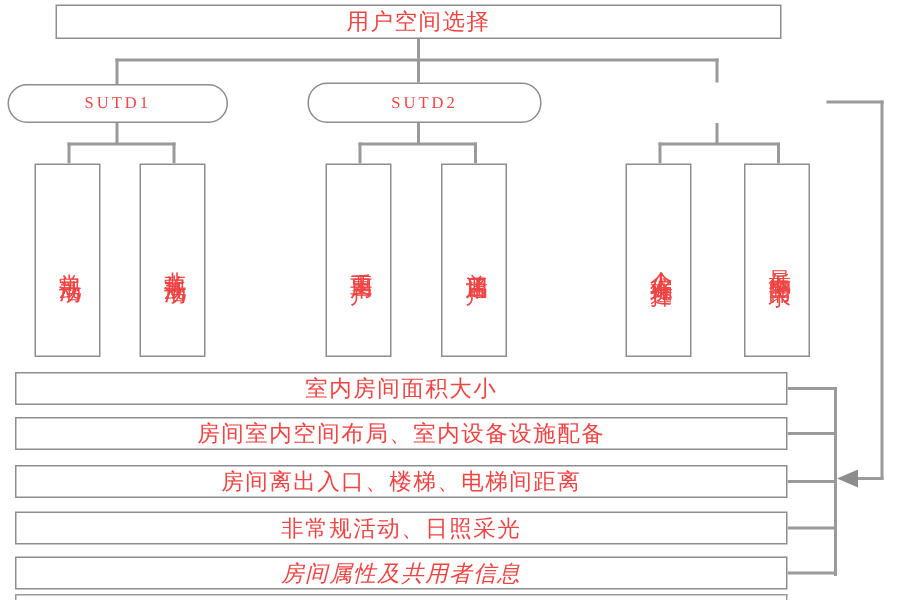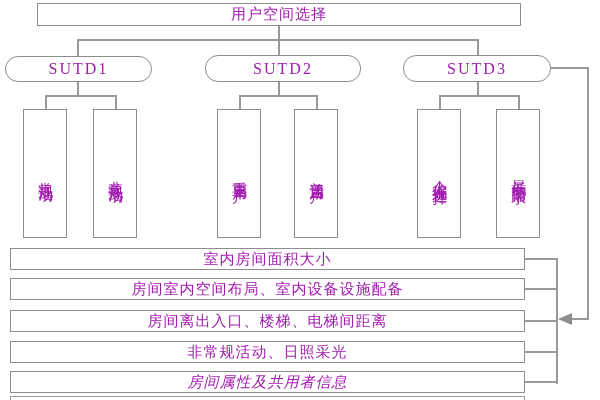--- a/index.html
+++ b/index.html
@@ -1,25 +1,25 @@
 <!DOCTYPE html>
 <html><head>
 <meta charset="utf-8">
 <style>
   html,body{margin:0;padding:0;background:#ffffff;}
   #stage{
     position:relative;width:600px;height:400px;background:#ffffff;overflow:hidden;
-    font-family:"Liberation Serif","DejaVu Serif",serif;color:#a21caf;
+    font-family:"Liberation Serif","DejaVu Serif",serif;color:#ef4444;
   }
   .box{
     position:absolute;box-sizing:border-box;border:1.5px solid #8d8d8d;background:#ffffff;
     display:flex;align-items:center;justify-content:center;z-index:2;
   }
   .hbox{font-size:15px;letter-spacing:1px;white-space:nowrap;}
-  .sutd{font-size:16px;letter-spacing:2px;border-radius:13px;}
+  .sutd{font-size:11px;letter-spacing:2px;border-radius:13px;}
   .vbox{
     width:44px;top:109px;height:129px;font-size:15px;line-height:1.18;
     writing-mode:vertical-rl;text-orientation:upright;letter-spacing:2px;
   }
   .crit{left:10px;width:515px;height:22px;font-size:15px;letter-spacing:1px;}
   .vline,.hline{position:absolute;background:#9a9a9a;z-index:1;}
   .vline{width:2px;}
   .hline{height:2px;}
   .arrow{
     position:absolute;width:0;height:0;z-index:3;
@@ -72,23 +72,20 @@
   <div class="box hbox" style="left:37px;top:3px;width:484px;height:23px;">
     <span>用户空间选择</span>
   </div>
 
   <div class="box sutd" style="left:5px;top:56px;width:147px;height:26px;">
     <span>SUTD1</span>
   </div>
   <div class="box sutd" style="left:205px;top:55px;width:156px;height:27px;">
     <span>SUTD2</span>
   </div>
-  <div class="box sutd" style="left:403px;top:55px;width:148px;height:27px;">
-    <span>SUTD3</span>
-  </div>
 
   <div class="box vbox" style="left:23px;">
     <span>常规活动</span>
   </div>
   <div class="box vbox" style="left:93px;">
     <span>非常规活动</span>
   </div>
   <div class="box vbox" style="left:217px;">
     <span>重要用户</span>
   </div>

